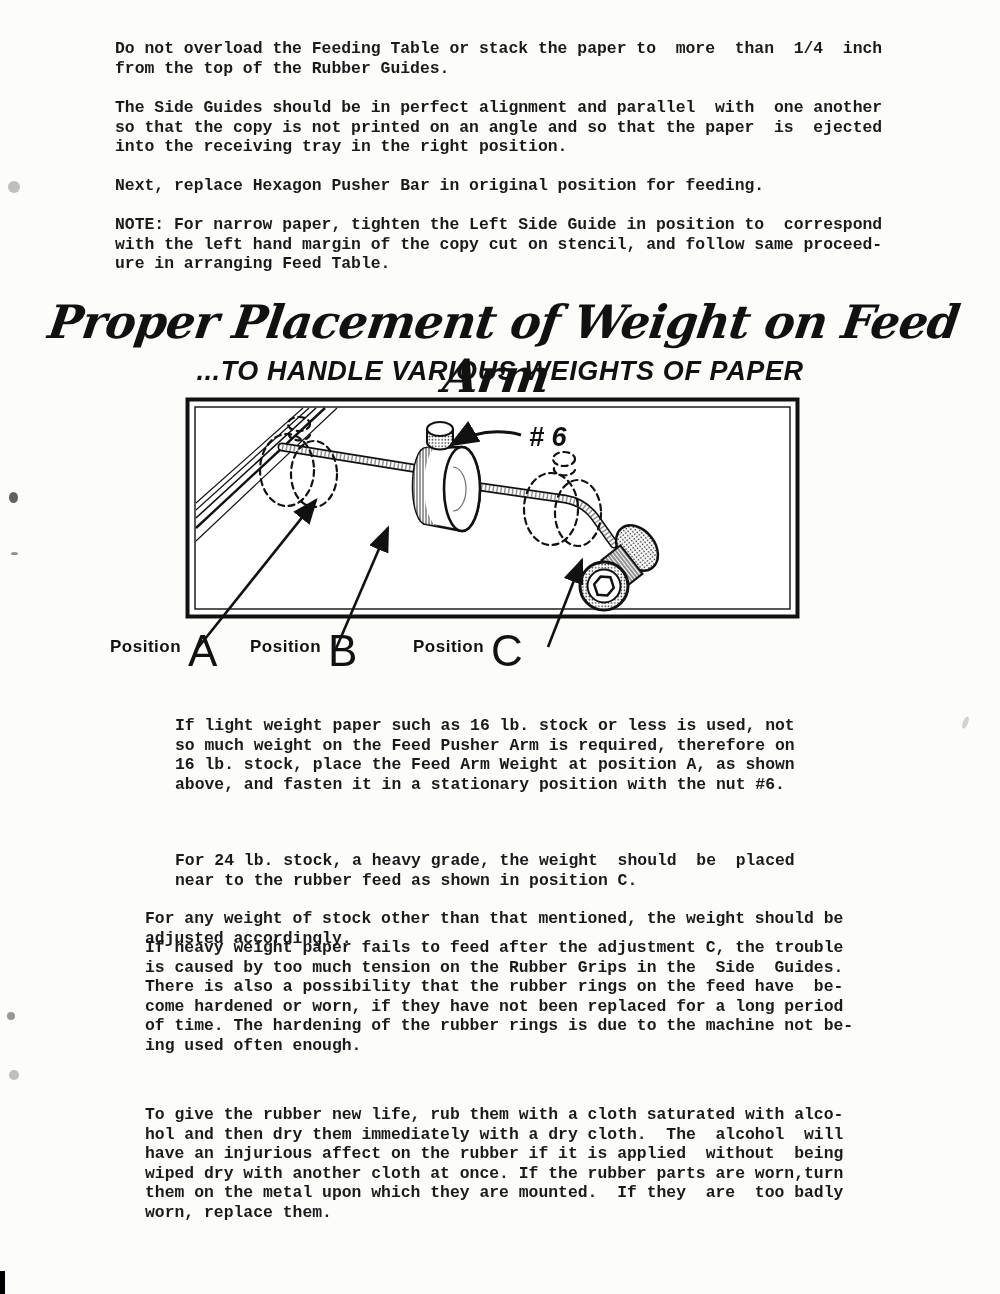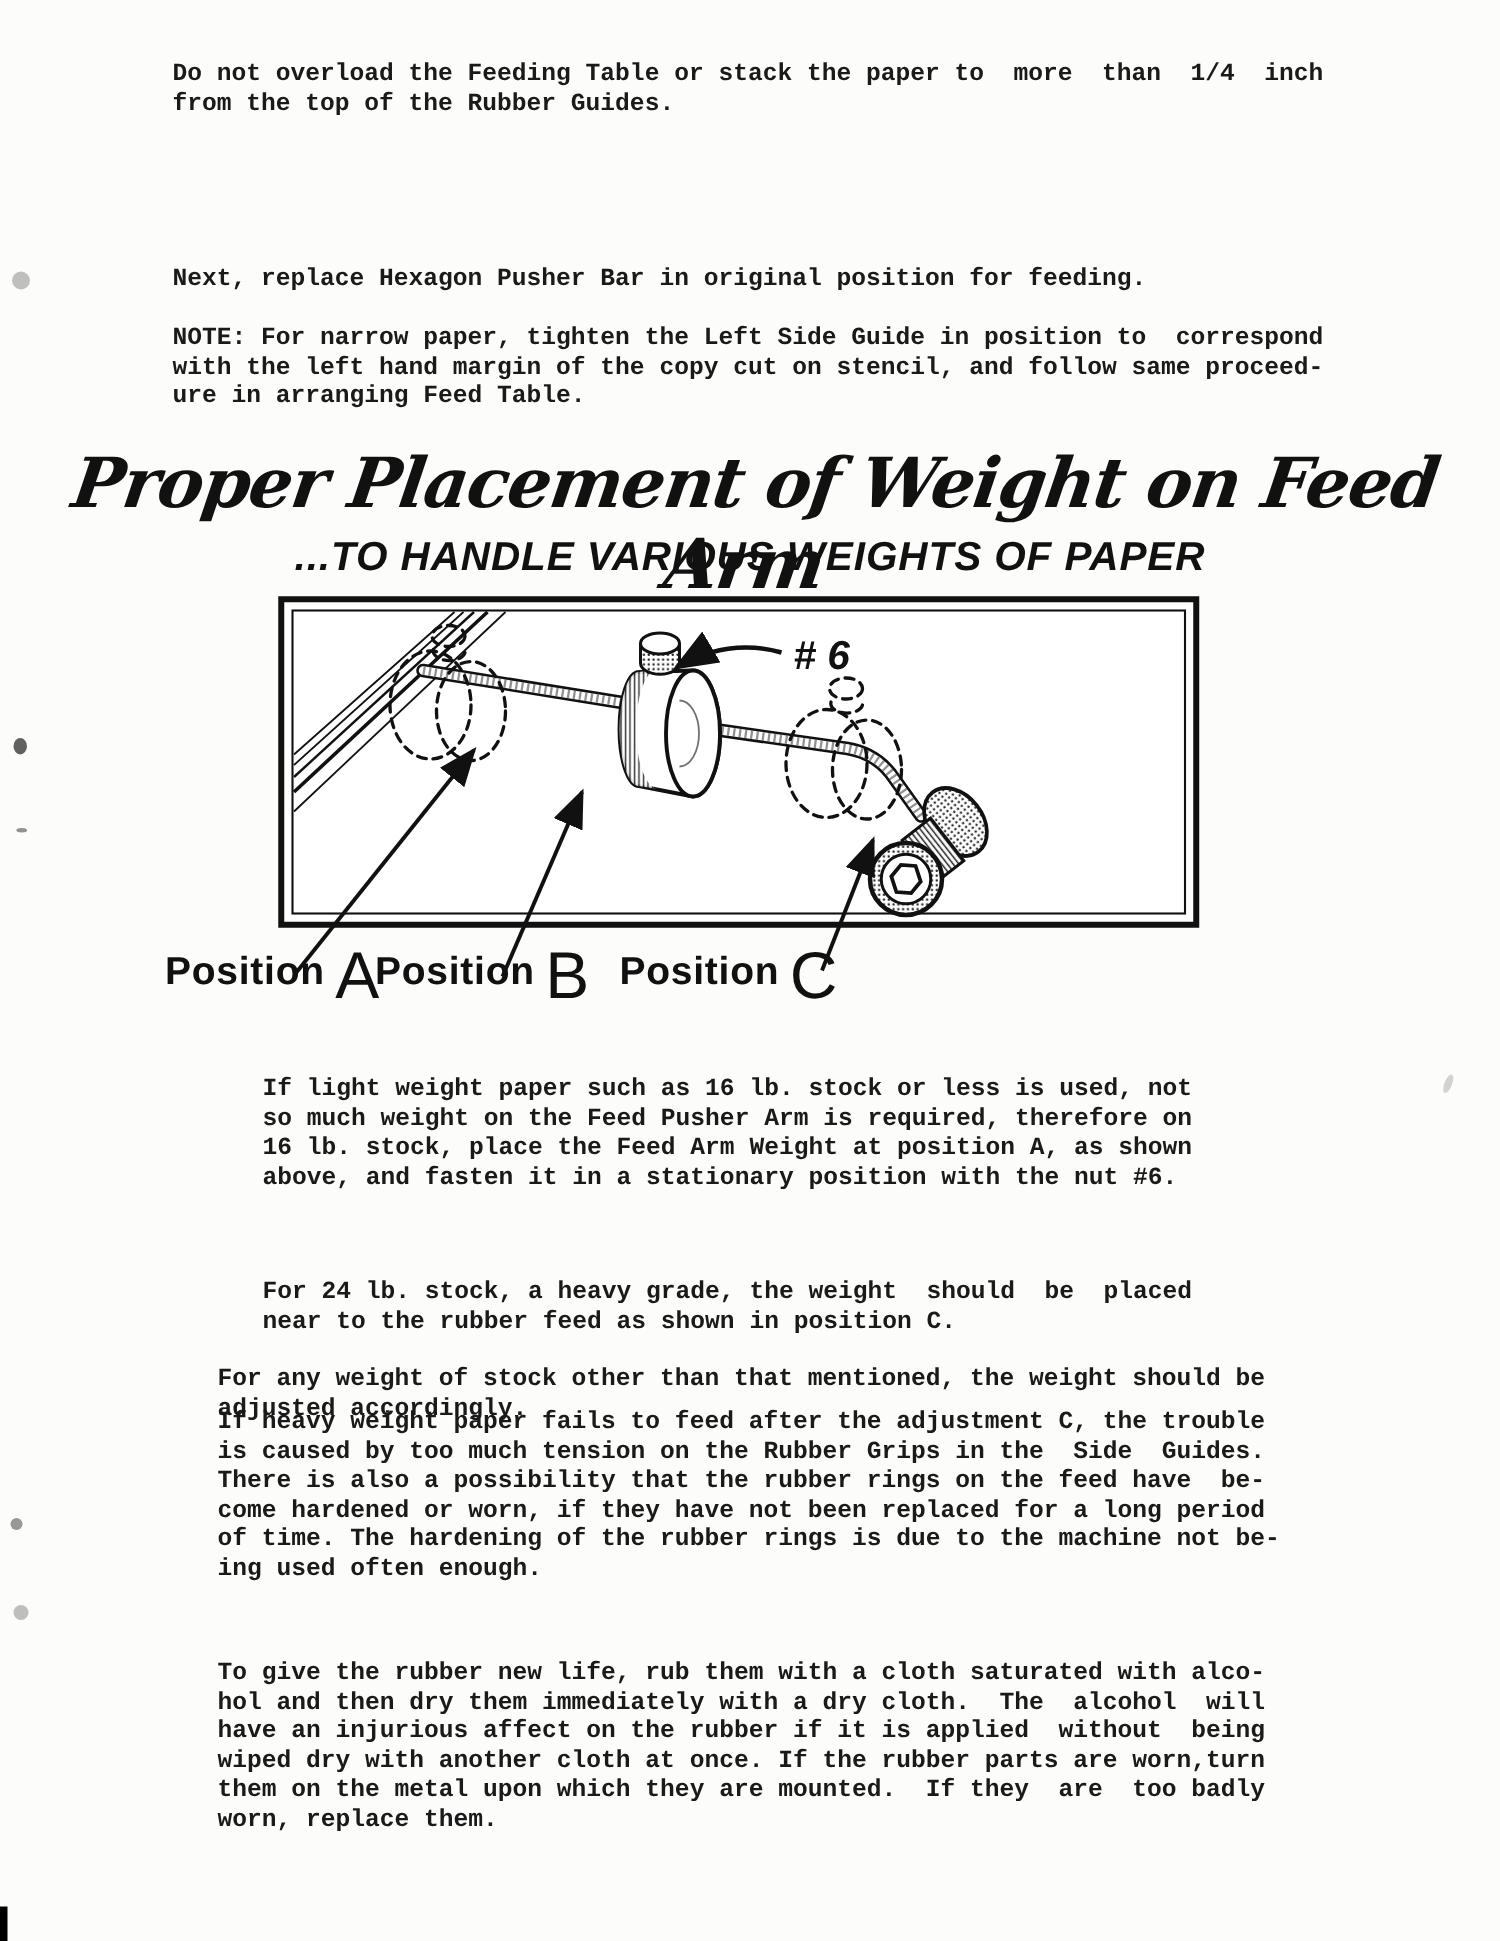--- a/index.html
+++ b/index.html
@@ -18,33 +18,36 @@
     left:0;top:295px;width:1000px;text-align:center;
     font-family:"DejaVu Serif",serif;font-style:italic;font-weight:700;
     font-size:46px;letter-spacing:-1px;color:#111;
     transform:skewX(-8deg);
   }
   .heading-sub{
     left:0;top:356px;width:1000px;text-align:center;
     font-style:italic;font-weight:700;font-size:27px;letter-spacing:.6px;color:#111;
   }
   .pos-group{position:absolute;top:630px;display:flex;align-items:flex-start;color:#111;}
-  .pos-word{font-size:26px;font-weight:700;line-height:34px;letter-spacing:.5px;}
+  .pos-word{font-size:17px;font-weight:700;line-height:34px;letter-spacing:.5px;}
   .pos-letter{font-size:44px;font-weight:400;line-height:42px;margin-left:7px;}
   .speck{position:absolute;border-radius:50%;}
   .figure-svg{position:absolute;left:185px;top:397px;}
   svg text{font-family:"Liberation Sans",sans-serif;}
 </style>
 </head>
 <body>
 
 <div class="page">
 
   <div class="abs mono" style="left:115px;top:39px">Do not overload the Feeding Table or stack the paper to  more  than  1/4  inch
 from the top of the Rubber Guides.</div>
+  <div class="abs mono" style="left:115px;top:98px">The Side Guides should be in perfect alignment and parallel  with  one another
+so that the copy is not printed on an angle and so that the paper  is  ejected
+into the receiving tray in the right position.</div>
   <div class="abs mono" style="left:115px;top:215px">NOTE: For narrow paper, tighten the Left Side Guide in position to  correspond
 with the left hand margin of the copy cut on stencil, and follow same proceed-
 ure in arranging Feed Table.</div>
   <div class="abs mono" style="left:115px;top:176px">Next, replace Hexagon Pusher Bar in original position for feeding.</div>
 
   <div class="abs heading-script">Proper Placement of Weight on Feed Arm</div>
   <div class="abs heading-sub">...TO HANDLE VARIOUS WEIGHTS OF PAPER</div>
 
   <svg class="figure-svg" width="615" height="262" viewBox="0 0 615 262">
     <defs>

